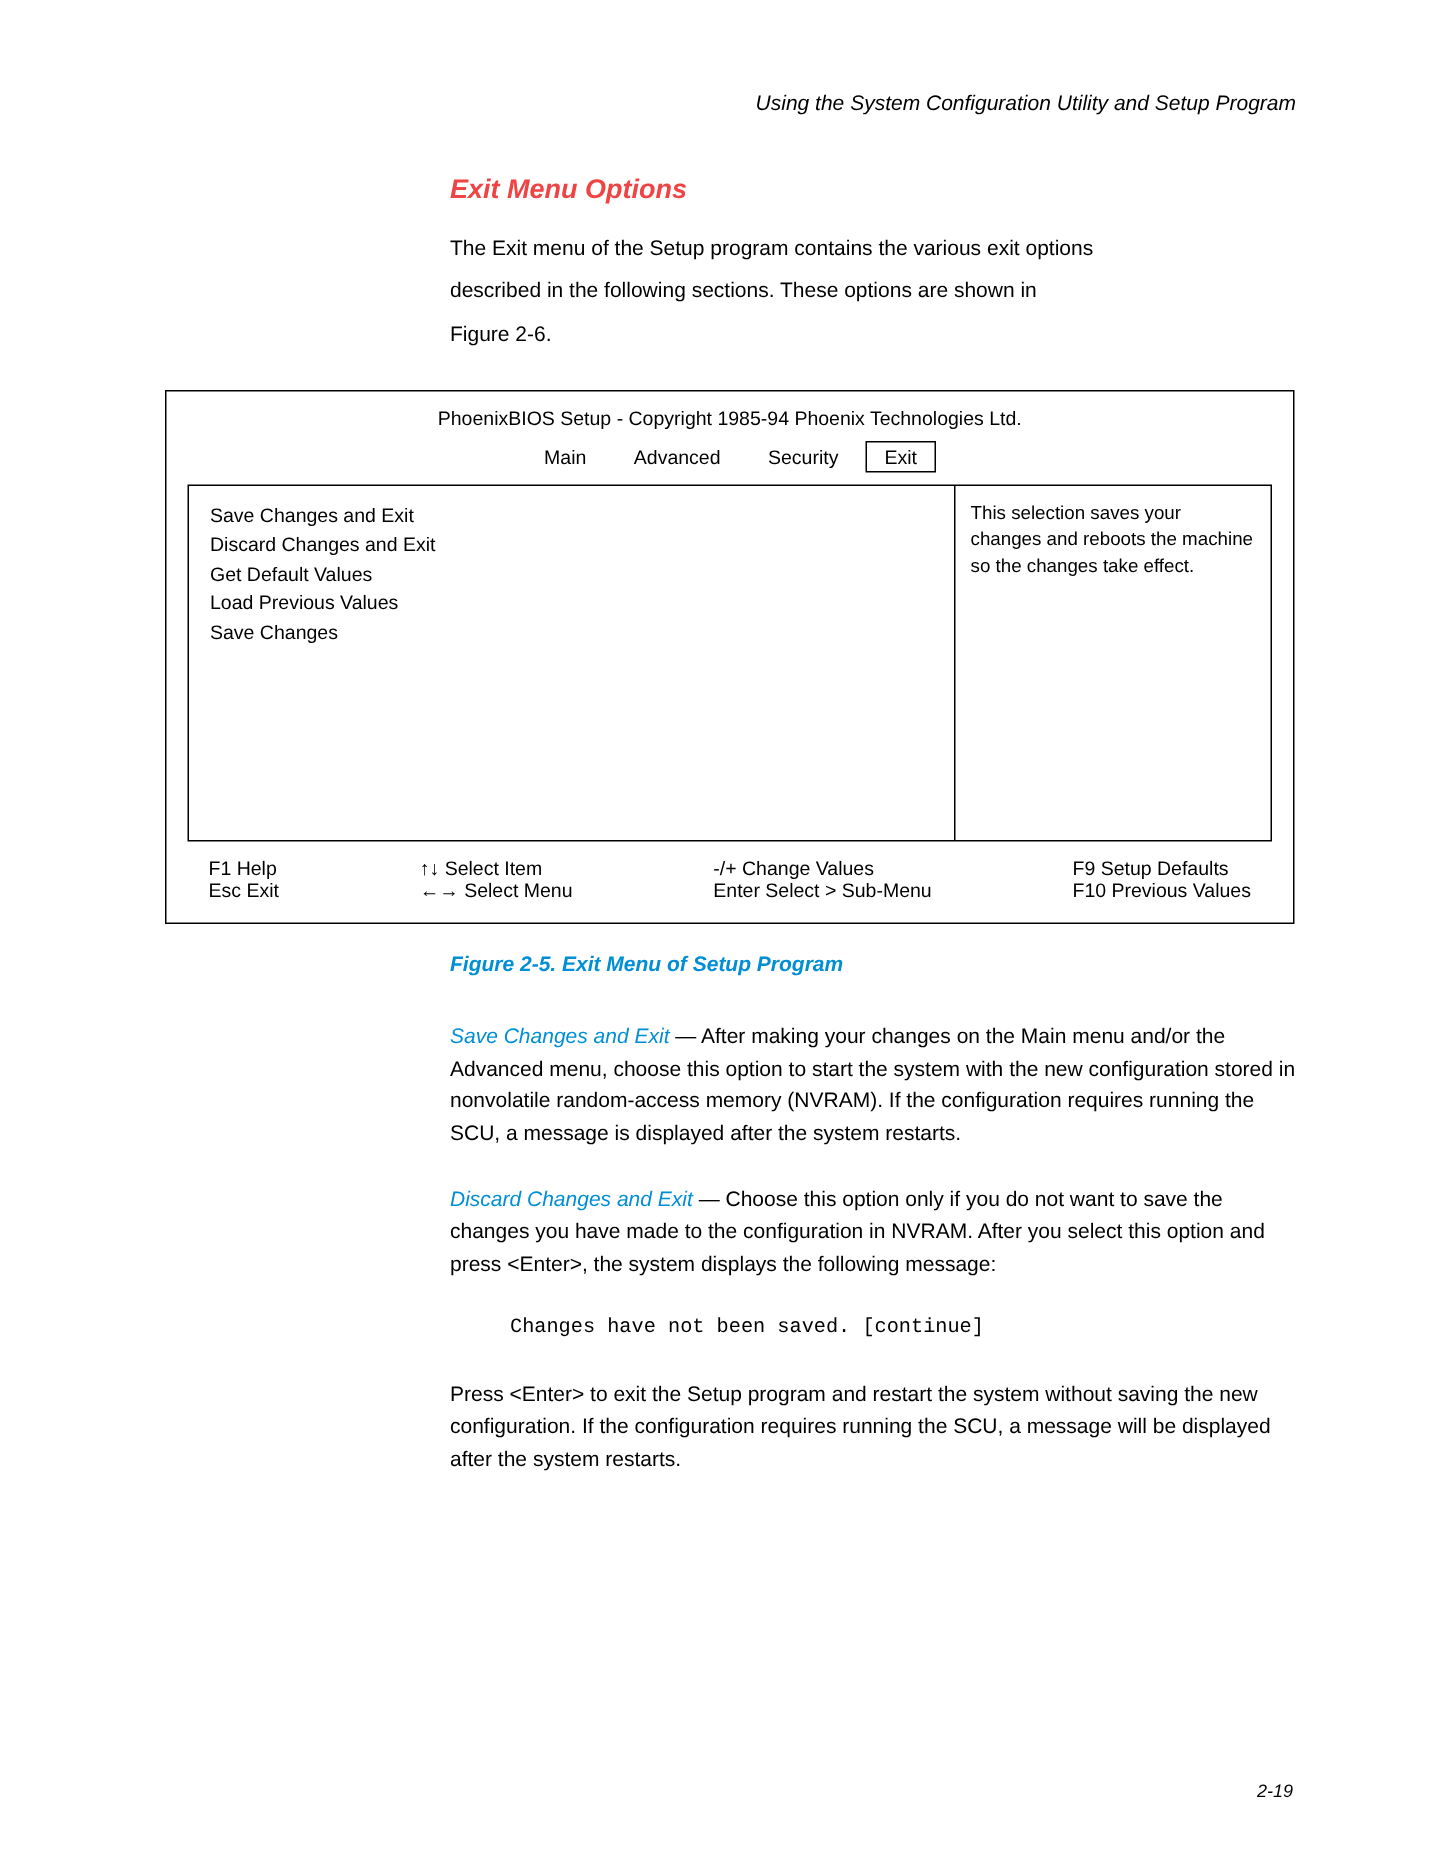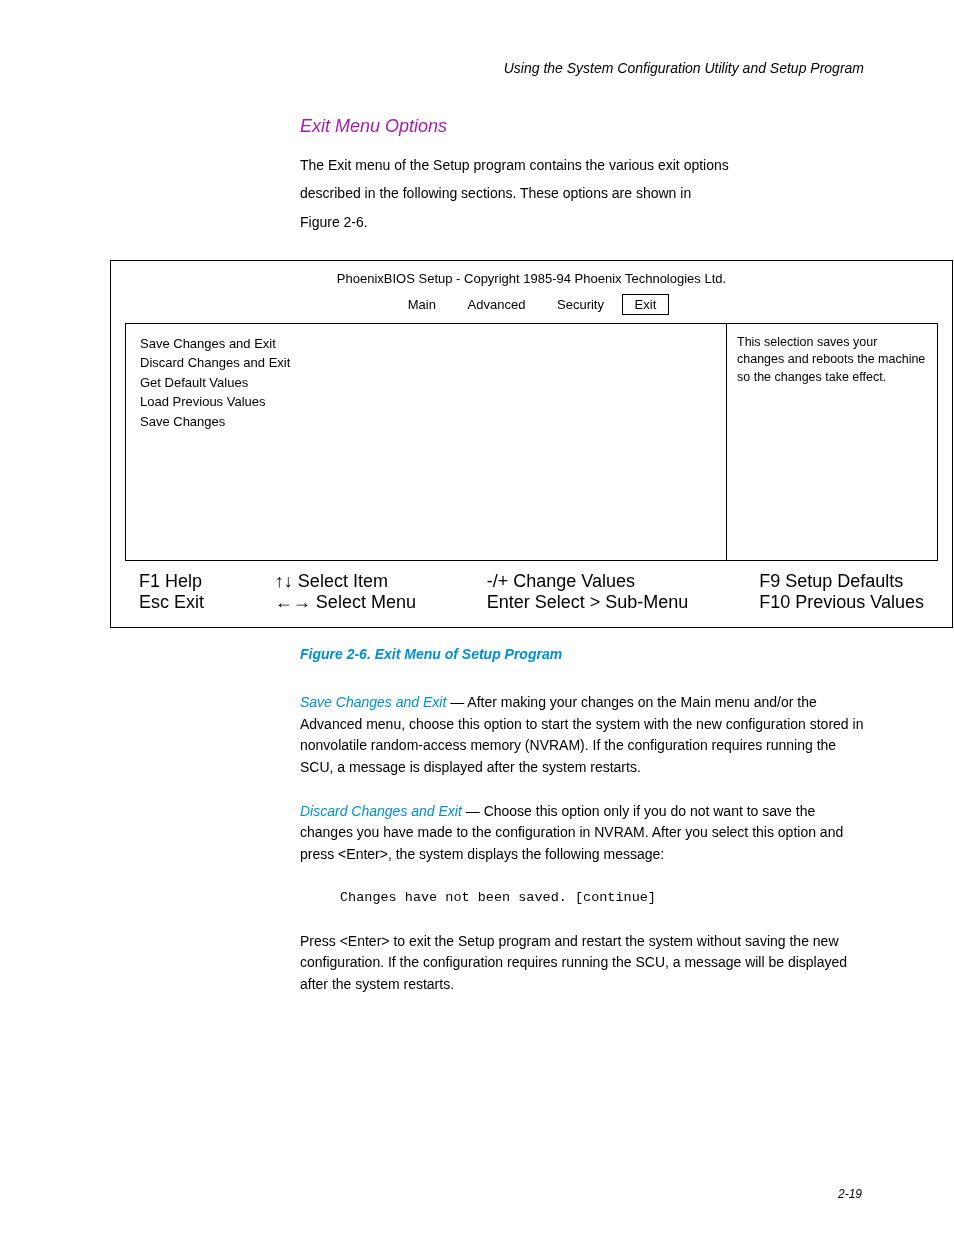--- a/index.html
+++ b/index.html
@@ -17,38 +17,38 @@
     padding: 60px 90px 0 100px;
     box-sizing: border-box;
   }
   .header-right {
     text-align: right;
     font-style: italic;
     font-size: 14px;
     margin-bottom: 40px;
   }
   .section-heading {
-    color: #a21caf;
-    font-weight: normal;
+    color: #ef4444;
+    font-weight: bold;
     font-style: italic;
     font-size: 18px;
     margin-left: 200px;
     margin-bottom: 18px;
   }
   .section-intro {
     margin-left: 200px;
     margin-bottom: 8px;
     font-size: 14px;
     line-height: 1.45;
   }
   .figure-wrap {
     margin: 0 0 0 0;
   }
   .bios-box {
-    width: 843px;
+    width: 753px;
     margin-left: 10px;
     border: 1px solid #000;
     box-sizing: border-box;
     padding: 0;
   }
   .bios-inner {
     padding: 10px 14px 10px 14px;
   }
   .bios-title {
     text-align: center;
@@ -95,21 +95,21 @@
   .bios-right-body {
     flex: 1;
     padding: 10px;
     font-size: 12.5px;
     line-height: 1.4;
   }
   .bios-footer {
     padding: 10px 14px 4px 14px;
     display: flex;
     justify-content: space-between;
-    font-size: 18px;
+    font-size: 13px;
     gap: 20px;
   }
   .bios-footer-col {
     white-space: nowrap;
   }
   .figure-caption {
     color: #008fd5;
     font-weight: bold;
     font-style: italic;
     font-size: 14px;
@@ -182,21 +182,21 @@
           </div>
           <div class="bios-footer-col">
             <div>F9   Setup Defaults</div>
             <div>F10 Previous Values</div>
           </div>
         </div>
       </div>
     </div>
   </div>
 
-  <div class="figure-caption">Figure 2-6.  Exit Menu of Setup Program</div>
+  <div class="figure-caption">Figure 2-5.  Exit Menu of Setup Program</div>
 
   <div class="option-block">
     <span class="option-title">Save Changes and Exit</span><span> — After making your changes on the Main menu and/or the Advanced menu, choose this option to start the system with the new configuration stored in nonvolatile random-access memory (NVRAM). If the configuration requires running the SCU, a message is displayed after the system restarts.</span>
   </div>
 
   <div class="option-block">
     <span class="option-title">Discard Changes and Exit</span><span> — Choose this option only if you do not want to save the changes you have made to the configuration in NVRAM. After you select this option and press &lt;Enter&gt;, the system displays the following message:</span>
   </div>
 
   <div class="option-block" style="margin-left:240px;font-family:'Courier New',monospace;font-size:13.5px">Changes have not been saved. [continue]</div>

